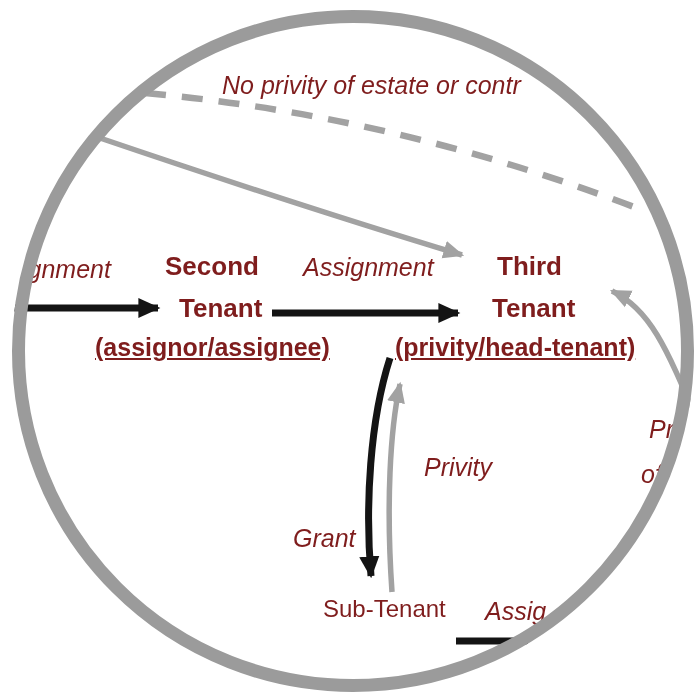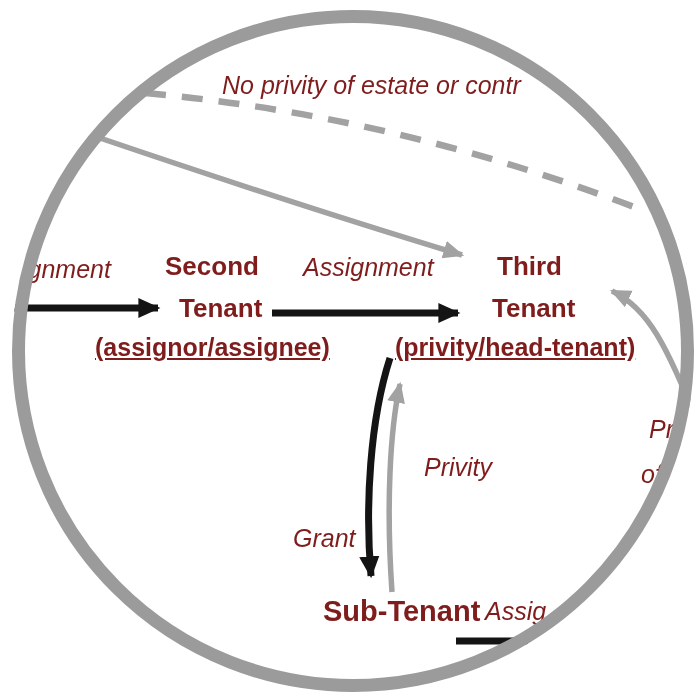--- a/index.html
+++ b/index.html
@@ -35,21 +35,21 @@
   svg.wires { position: absolute; left: 0; top: 0; }
   .lbl {
     position: absolute;
     color: #7f1d1d;
     white-space: nowrap;
     line-height: 1.1;
   }
   .it   { font-style: italic; font-size: 25px; }
   .bd   { font-weight: bold;  font-size: 26px; }
   .bd-s { font-weight: bold;  font-size: 25px; text-decoration: underline; }
-  .bd-l { font-weight: bold;  font-size: 29px; }
+  .bd-l { font-weight: normal;  font-size: 24px; }
 </style>
 </head>
 <body>
 
 <div class="lens-clip">
   <div class="lens-content">
 
     <svg class="wires" width="700" height="700" viewBox="0 0 700 700">
       <defs>
         <marker id="headBlack" viewBox="0 0 4 4" refX="3.3" refY="2" markerWidth="3.4" markerHeight="3.4" orient="auto">

